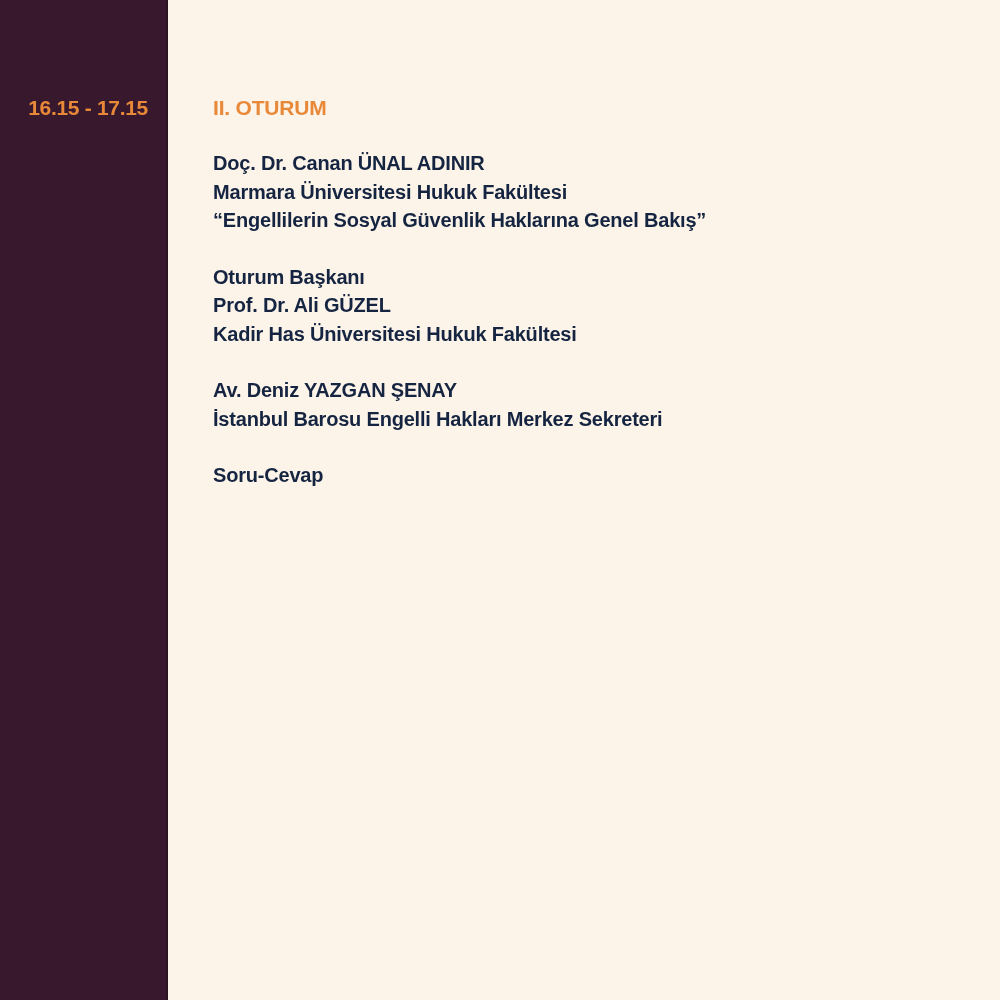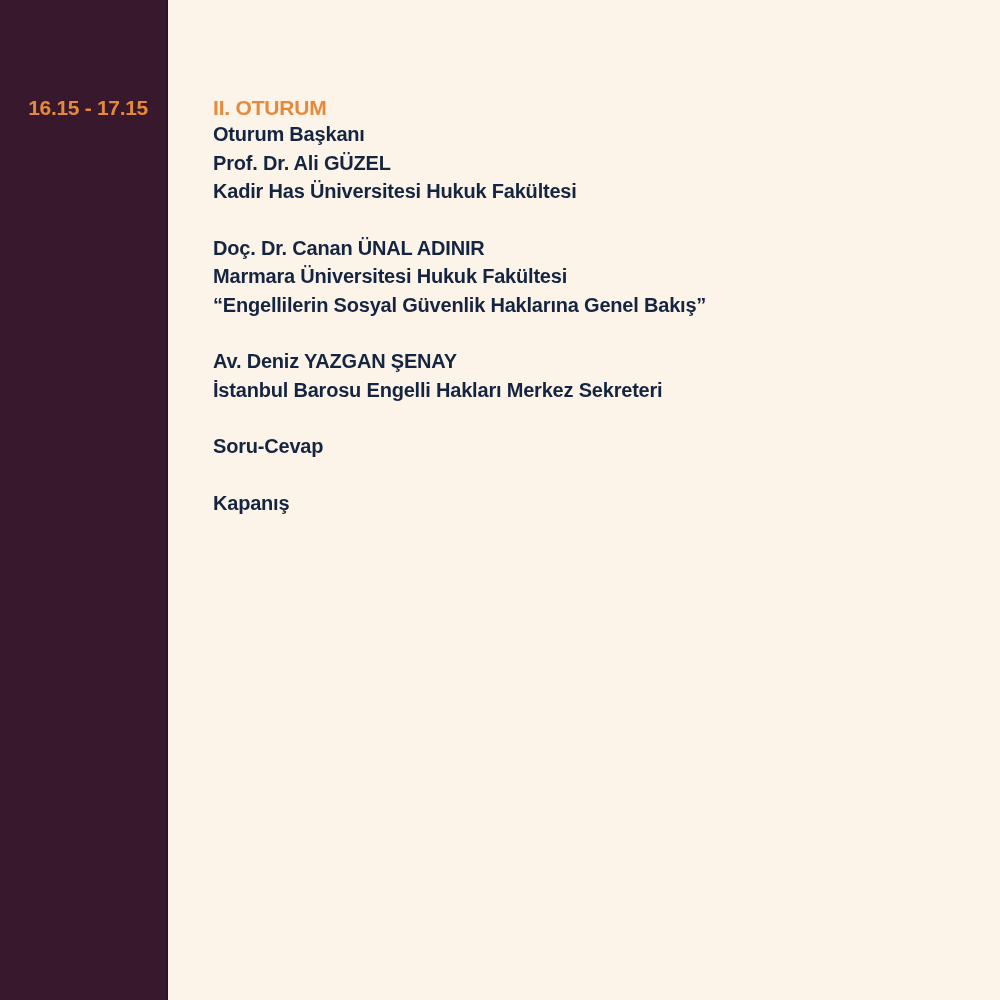--- a/index.html
+++ b/index.html
@@ -40,20 +40,21 @@
       top: 96px;
       color: #152541;
       font-weight: bold;
       font-size: 20px;
       line-height: 28.5px;
       letter-spacing: -0.2px;
     }
     .session-title {
       color: #e8893a;
       font-size: 21px;
+      margin-bottom: 29px;
       line-height: 24px;
     }
     .block {
       margin-bottom: 28px;
     }
     .line {
       display: block;
       white-space: nowrap;
     }
   </style>
@@ -61,36 +62,33 @@
 <body>
 
 <div class="sidebar">
   <div class="time">16.15 - 17.15</div>
 </div>
 
 <div class="content">
   <div class="session-title">II. OTURUM</div>
 
   <div class="block">
+    <span class="line">Doç. Dr. Canan ÜNAL ADINIR</span>
+    <span class="line">Marmara Üniversitesi Hukuk Fakültesi</span>
+    <span class="line">“Engellilerin Sosyal Güvenlik Haklarına Genel Bakış”</span>
+  </div>
+
+  <div class="block">
     <span class="line">Oturum Başkanı</span>
     <span class="line">Prof. Dr. Ali GÜZEL</span>
     <span class="line">Kadir Has Üniversitesi Hukuk Fakültesi</span>
-  </div>
-
-  <div class="block">
-    <span class="line">Doç. Dr. Canan ÜNAL ADINIR</span>
-    <span class="line">Marmara Üniversitesi Hukuk Fakültesi</span>
-    <span class="line">“Engellilerin Sosyal Güvenlik Haklarına Genel Bakış”</span>
   </div>
 
   <div class="block">
     <span class="line">Av. Deniz YAZGAN ŞENAY</span>
     <span class="line">İstanbul Barosu Engelli Hakları Merkez Sekreteri</span>
   </div>
 
   <div class="block">
     <span class="line">Soru-Cevap</span>
   </div>
 
-  <div class="block">
-    <span class="line">Kapanış</span>
-  </div>
 </div>
 
 </body></html>

